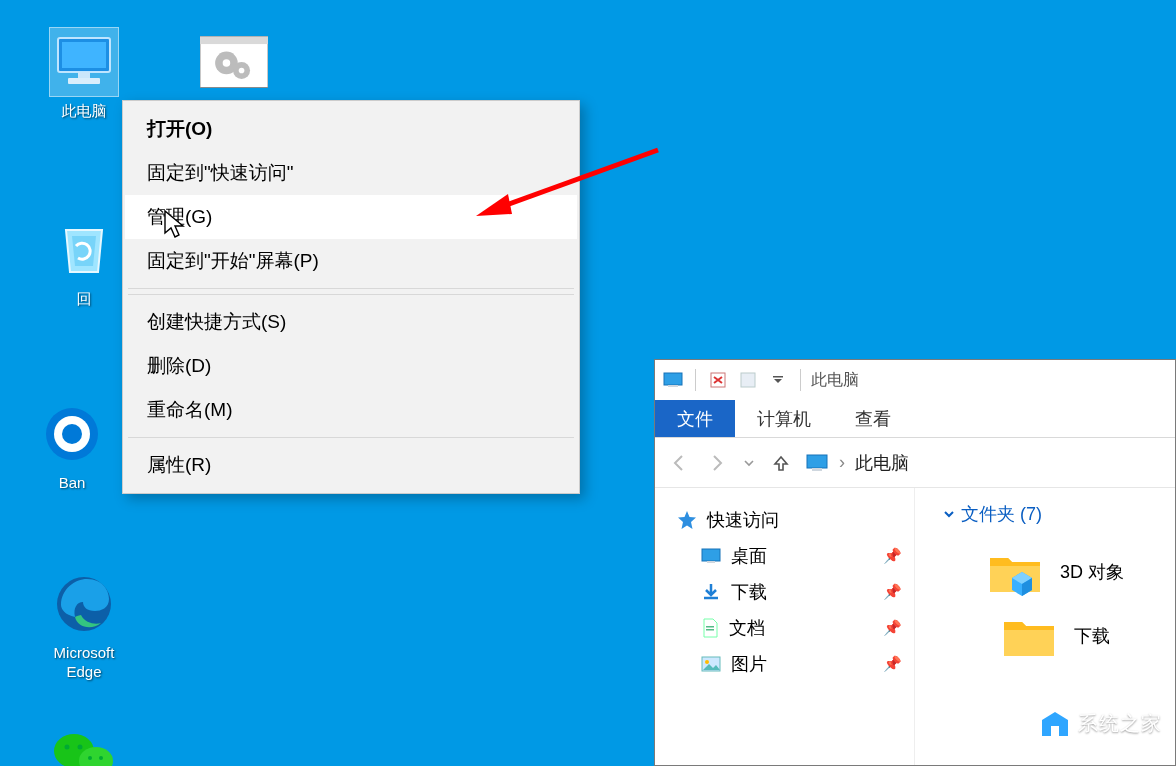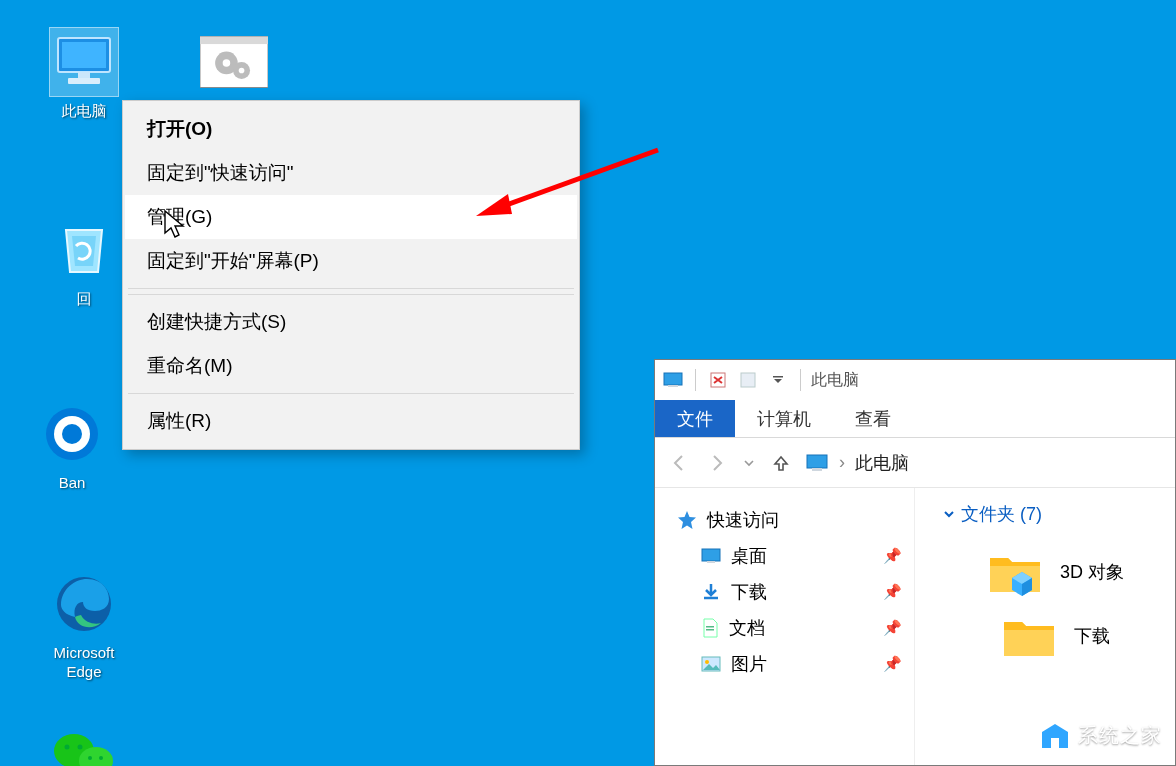--- a/index.html
+++ b/index.html
@@ -164,21 +164,21 @@
     overflow: hidden;
   }
   .section-header { color: #0a5ec2; display:flex; align-items:center; gap:6px; padding-bottom: 14px; }
   .folder-item { display:flex; align-items:center; gap:18px; padding: 8px 0; justify-content: center; }
   .folder-icon { width: 54px; height: 48px; }
 
   
   svg { display:block; }
 
   .watermark {
-    position:absolute; right:14px; bottom:14px;
+    position:absolute; right:14px; bottom:26px;
     color:#fff; font-size:20px; letter-spacing:1px;
     display:flex; align-items:center; gap:6px;
     text-shadow: 0 1px 2px rgba(0,0,0,0.4);
   }
   .watermark .logo {
     width:34px; height:34px;
   }
 </style>
 </head>
 <body>
@@ -262,20 +262,21 @@
 <div class="highlight-spot"></div>
 
 <div class="context-menu">
   <div class="item bold">打开(O)</div>
   <div class="item">固定到"快速访问"</div>
   <div class="item hover">管理(G)</div>
   <div class="item">固定到"开始"屏幕(P)</div>
   <div class="sep"></div>
   <div class="sep"></div>
   <div class="item">创建快捷方式(S)</div>
+  <div class="item">删除(D)</div>
   <div class="item">重命名(M)</div>
   <div class="sep"></div>
   <div class="item">属性(R)</div>
 </div>
 
 <svg class="cursor" viewBox="0 0 22 30">
   <path d="M2 2 L2 24 L8 19 L12 28 L16 26 L12 17 L20 17 Z" fill="#fff" stroke="#000" stroke-width="1.4"></path>
 </svg>
 
 <svg class="arrow-annot" viewBox="0 0 200 90">

